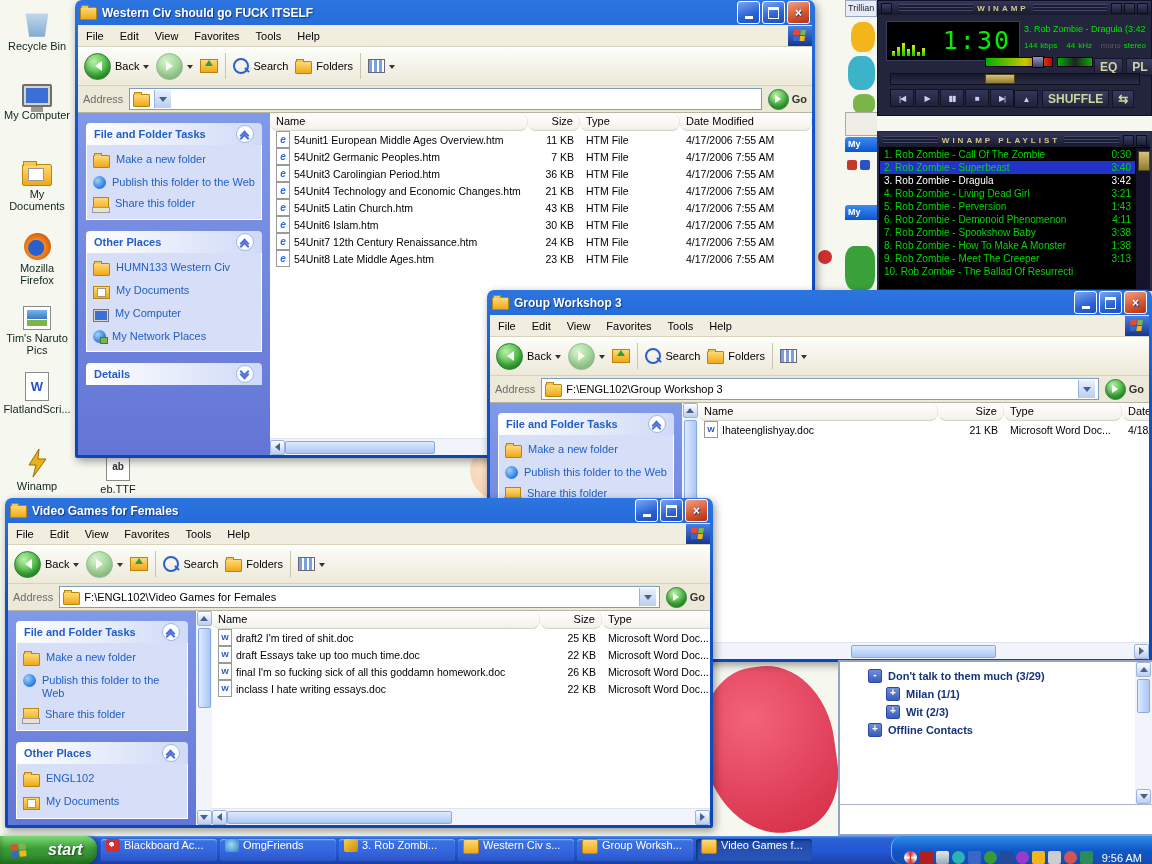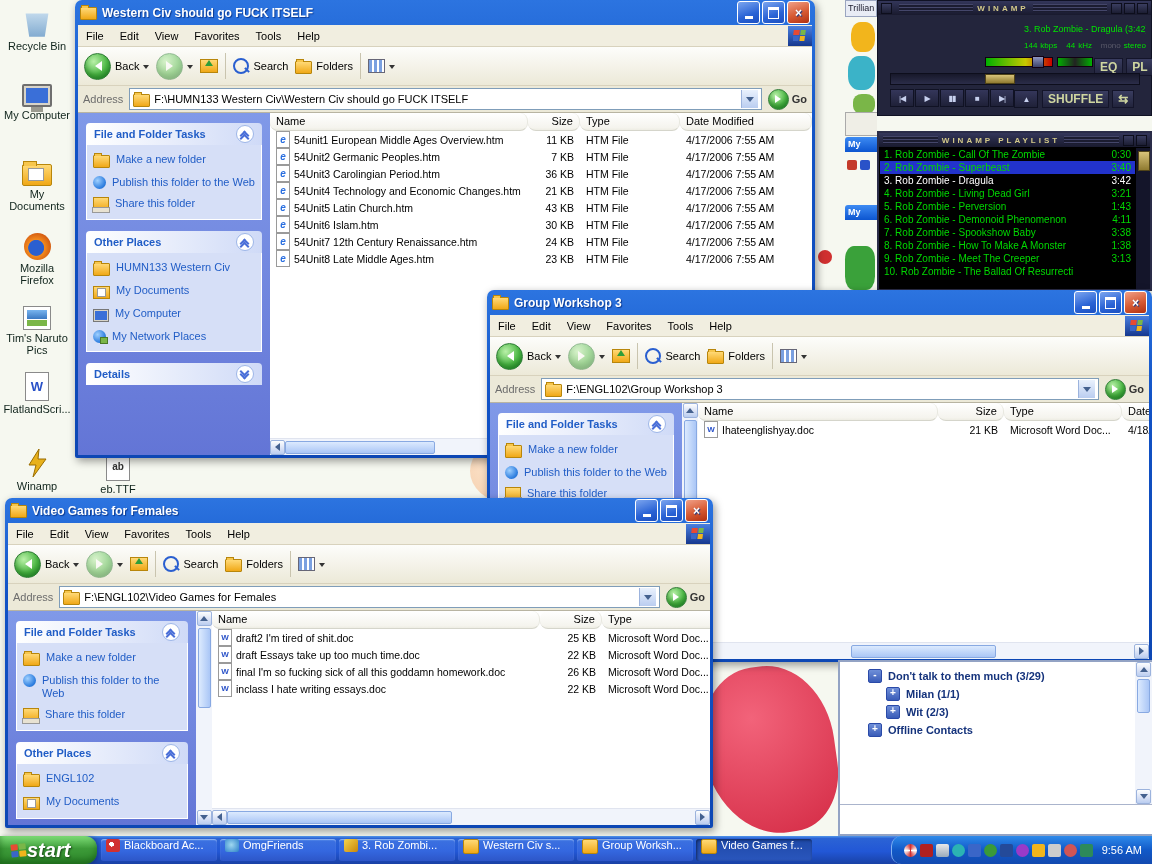--- a/index.html
+++ b/index.html
@@ -184,31 +184,31 @@
   .aim-row{display:flex;align-items:center;gap:6px;height:18px;padding-left:28px;color:#15337c;font-weight:bold;}
   .aim-row.sub{padding-left:46px;}
   .exp{width:12px;height:12px;flex:none;background:linear-gradient(#6f8fd8,#3a5cb8);border:1px solid #2a4aa8;border-radius:2px;
        color:#fff;font-size:10px;line-height:10px;text-align:center;font-weight:bold;}
   .aim-vscroll{position:absolute;right:0;top:0;width:17px;height:142px;background:#f1f4fb;display:flex;flex-direction:column;align-items:center;}
   .aim-div{position:absolute;left:0;right:0;top:142px;border-top:1px solid #aab4cc;}
 
   
   .taskbar{position:absolute;left:0;bottom:0;width:1152px;height:28px;z-index:100;display:flex;align-items:center;
            background:linear-gradient(180deg,#5296e8 0%,#2b63d5 9%,#2257d6 55%,#1941a5 100%);}
-  .startbtn{flex:none;height:28px;width:97px;display:flex;align-items:center;gap:0;padding-left:10px;box-sizing:border-box;
+  .startbtn{flex:none;height:28px;width:97px;display:flex;align-items:center;gap:21px;padding-left:10px;box-sizing:border-box;
             border-radius:0 12px 12px 0;background:linear-gradient(180deg,#7ede77,#3c9a38 45%,#2f8a2c);
-            color:#fff;font-weight:bold;font-style:italic;font-size:20px;text-shadow:1px 1px 2px #1a4a18;
+            color:#fff;font-weight:bold;font-style:italic;font-size:16px;text-shadow:1px 1px 2px #1a4a18;
             box-shadow:inset 0 -4px 6px rgba(0,60,0,.4),2px 0 4px rgba(0,0,0,.3);}
   .tasks{flex:1;display:flex;gap:3px;padding:0 4px;overflow:hidden;}
   .taskbtn{flex:none;width:116px;height:22px;display:flex;align-items:flex-start;gap:4px;padding:0 5px;box-sizing:border-box;border-radius:3px;
            background:linear-gradient(180deg,#4d86e8,#3a6fe0 12%,#3467df 55%,#2d56c8);box-shadow:inset 0 1px 1px rgba(255,255,255,.4);
            color:#fff;white-space:nowrap;overflow:hidden;}
   .taskbtn.active{background:linear-gradient(180deg,#1e49a8,#2a56bd);box-shadow:inset 1px 1px 3px rgba(0,0,0,.5);}
   .tb-ico{width:14px;height:13px;flex:none;border-radius:2px;}
-  .tray{flex:none;height:28px;display:flex;align-items:center;gap:3px;padding:0 10px 0 12px;
+  .tray{flex:none;height:28px;display:flex;align-items:flex-end;gap:3px;padding:0 10px 0 12px;
         background:linear-gradient(180deg,#2e8aea,#1159c8 50%,#134ab0);border-left:1px solid #7fb1f2;border-radius:10px 0 0 10px;}
   .tico{width:13px;height:13px;flex:none;border-radius:2px;}
   .clock{color:#fff;font-size:11px;margin-left:6px;white-space:nowrap;}
 
   
   #w1{left:75px;top:0;width:740px;height:458px;z-index:10;}
   #w2{left:487px;top:290px;width:665px;height:372px;z-index:30;}
   #w3{left:5px;top:498px;width:708px;height:330px;z-index:40;}
 </style>
 </head>
@@ -334,21 +334,20 @@
         <span class="sep"></span>
         <span class="tool">
             <span class="i-views"></span>
             <span class="dd"></span>
           </span>
       </div>
       <div class="addrbar">
         <span class="addr-label">Address</span>
         <span class="addr-input">
           <span class="i-folder"></span>
-          <span class="addr-text">F:\HUMN133 Western Civ\Western Civ should go FUCK ITSELF</span>
           <span class="addr-dd">
               <span class="tri-d"></span>
             </span>
         </span>
         <span class="gobtn">
             <span class="orb sm">
               <span class="arr-r sm2"></span>
             </span>
             <span>Go</span>
           </span>
@@ -508,20 +507,32 @@
           <span></span>
         </span>
       <span class="wa-ridge"></span>
       <span>WINAMP</span>
       <span class="wa-ridge"></span>
       <span class="wa-btns">
         <span></span>
         <span></span>
         <span></span>
       </span>
+    </div>
+    <div class="wa-display">
+      <span class="wa-time">1:30</span>
+      <span class="wa-vis">
+          <span style="height:5px"></span>
+          <span style="height:9px"></span>
+          <span style="height:13px"></span>
+          <span style="height:7px"></span>
+          <span style="height:11px"></span>
+          <span style="height:4px"></span>
+          <span style="height:8px"></span>
+        </span>
     </div>
     <div class="wa-track">3. Rob Zombie - Dragula (3:42)</div>
     <div class="wa-info">
       <span>144</span>
       <span>kbps</span>
       <span style="margin-left:6px">44</span>
       <span>kHz</span>
       <span class="wa-dim" style="margin-left:auto">mono</span>
       <span class="wa-lit">stereo</span>
     </div>

